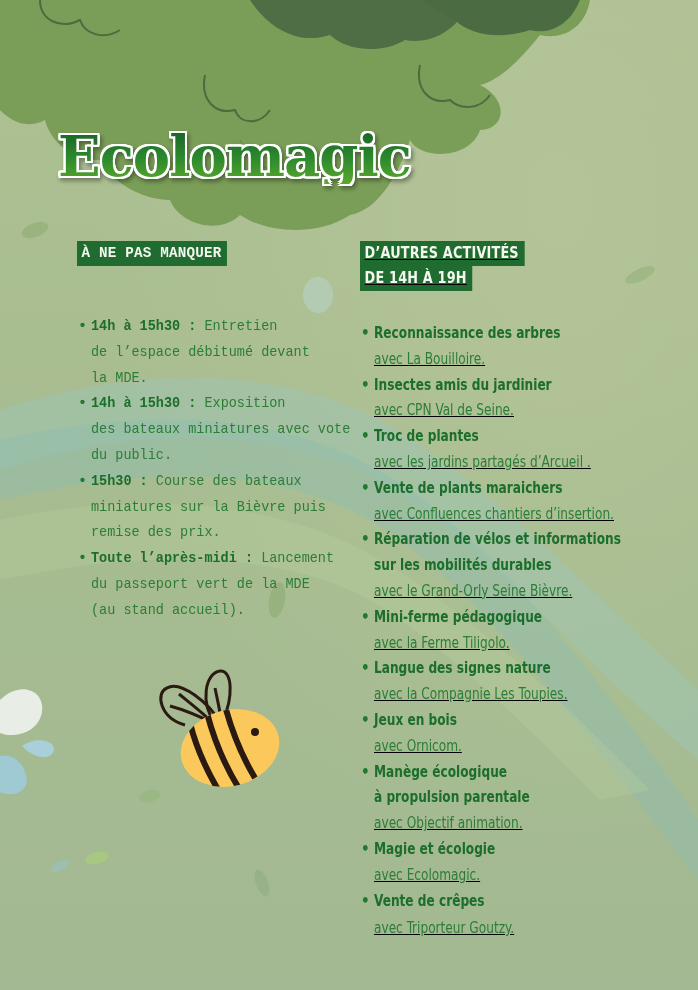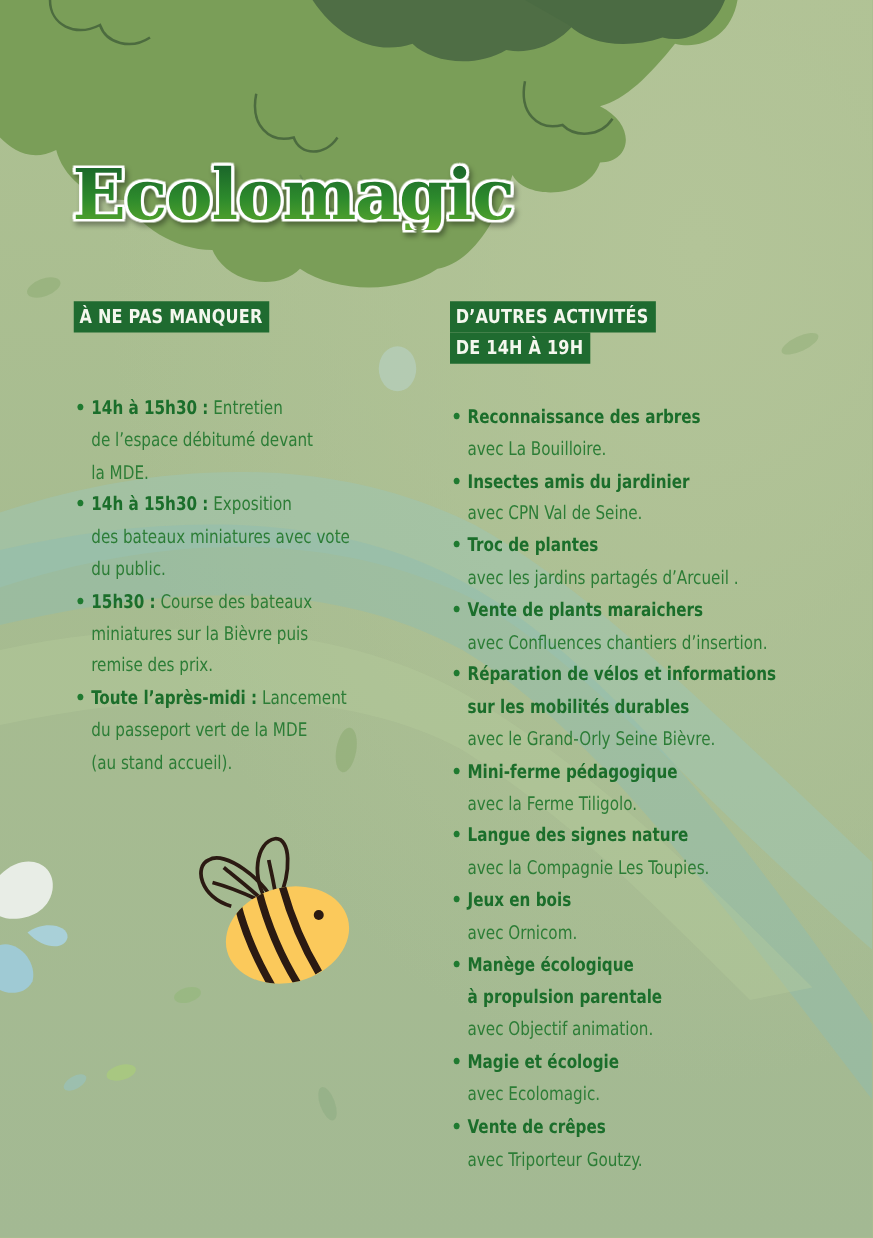--- a/index.html
+++ b/index.html
@@ -25,22 +25,22 @@
     -webkit-text-fill-color:transparent;
     -webkit-text-stroke:0;
     filter: drop-shadow(0 0 0 #fff) drop-shadow(2px 0 0 #fff) drop-shadow(-2px 0 0 #fff) drop-shadow(0 2px 0 #fff) drop-shadow(0 -2px 0 #fff) drop-shadow(2px 3px 2px rgba(0,0,0,0.35));
   }
   .section-label {
     display:inline-block; background:#1f6b30; color:#f4f7ee;
     font-weight:bold; font-size:15.5px; letter-spacing:0.2px;
     padding:1px 6px 2px 5px; line-height:22px; transform:scaleX(0.92); transform-origin:left;
   }
   .label-stack .section-label { display:block; width:max-content; }
-  .col-left { position:absolute; left:59px; top:241px; width:290px; }
-  .col-right { position:absolute; left:360px; top:241px; width:320px; }
+  .col-left { position:absolute; left:77px; top:241px; width:290px;font-family:Liberation Mono, monospace; }
+  .col-right { position:absolute; left:360px; top:241px; width:320px;text-decoration:underline; }
   ul { list-style:none; margin:0; padding:0; }
   .list { color:#1f7a30; font-size:15px; line-height:25.8px; }
   .list li { position:relative; padding-left:14px; }
   .bullet { position:absolute; left:1px; top:0; font-weight:bold; }
   .strong { font-weight:bold; color:#1b6e2b; }
   .light { color:#2c7d36; }
   .left-list { margin-top:48px; }
   .right-list { margin-top:30px; }
   .right-list .light { display:block; }
   .txt { display:inline-block; transform:scaleX(0.9); transform-origin:left; white-space:nowrap; }

